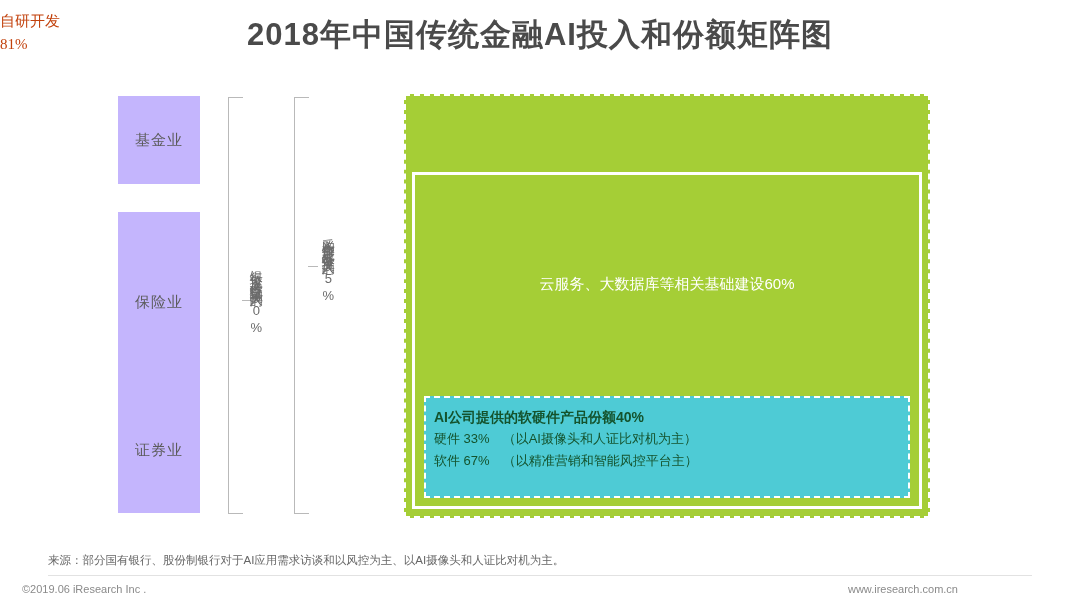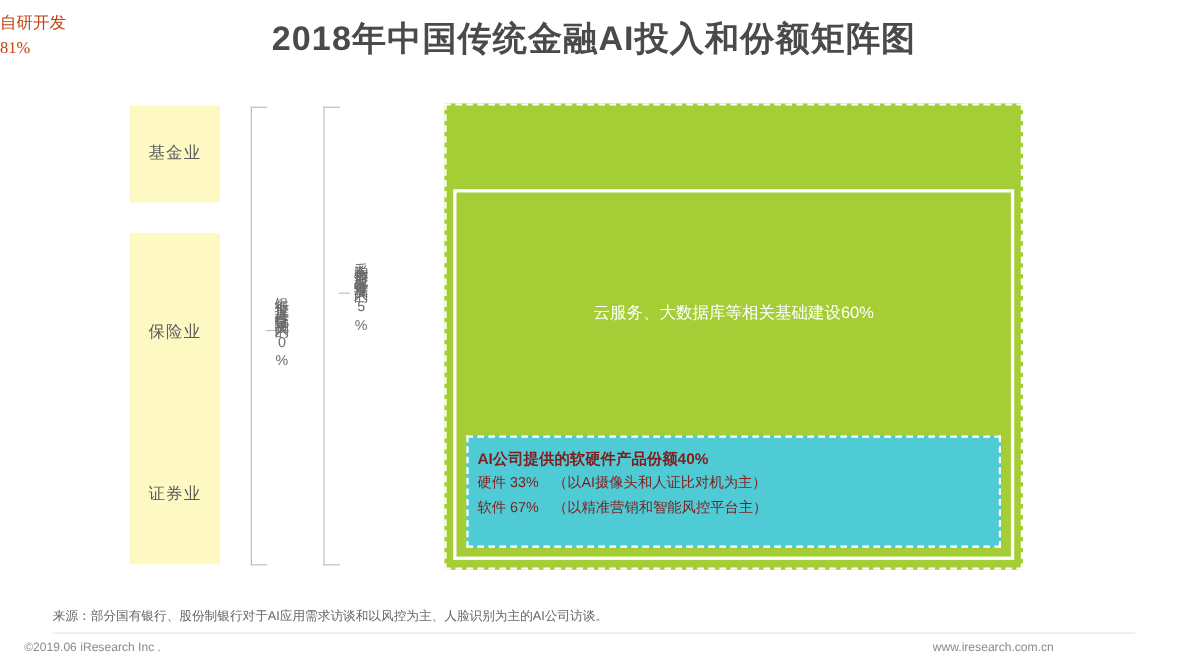--- a/index.html
+++ b/index.html
@@ -30,21 +30,21 @@
     font-size: 31px;
     font-weight: bold;
     color: #4a4a4a;
     letter-spacing: 1px;
   }
   
   .cat-box {
     position: absolute;
     left: 118px;
     width: 82px;
-    background: #fef9c3;
+    background: #c4b5fd;
     color: #5c5c5c;
     font-size: 15px;
     display: flex;
     align-items: center;
     justify-content: center;
     text-align: center;
     line-height: 1.35;
     letter-spacing: 1px;
   }
   .cat-box-1 { top: 96px;  height: 88px; }
@@ -135,21 +135,21 @@
   .ai-box {
     position: absolute;
     left: 424px;
     top: 396px;
     width: 486px;
     height: 102px;
     background: #4ecbd5;
     border: 2px dashed #ffffff;
     box-sizing: border-box;
     padding: 8px 0 0 8px;
-    color: #7f1d1d;
+    color: #14532d;
   }
   .ai-title {
     font-size: 14px;
     font-weight: bold;
     line-height: 1.6;
   }
   .ai-line {
     font-size: 13px;
     line-height: 1.65;
   }
@@ -217,18 +217,18 @@
 
   <div class="cloud-box"></div>
   <div class="cloud-label">云服务、大数据库等相关基础建设60%</div>
 
   <div class="ai-box">
     <div class="ai-title">AI公司提供的软硬件产品份额40%</div>
     <div class="ai-line">硬件 33%　（以AI摄像头和人证比对机为主）</div>
     <div class="ai-line">软件 67%　（以精准营销和智能风控平台主）</div>
   </div>
 
-  <div class="source">来源：部分国有银行、股份制银行对于AI应用需求访谈和以风控为主、人脸识别为主的AI公司访谈。</div>
+  <div class="source">来源：部分国有银行、股份制银行对于AI应用需求访谈和以风控为主、以AI摄像头和人证比对机为主。</div>
   <div class="divider"></div>
   <div class="copyright">©2019.06 iResearch Inc .</div>
   <div class="site">www.iresearch.com.cn</div>
 
 </div>
 
 </body></html>

